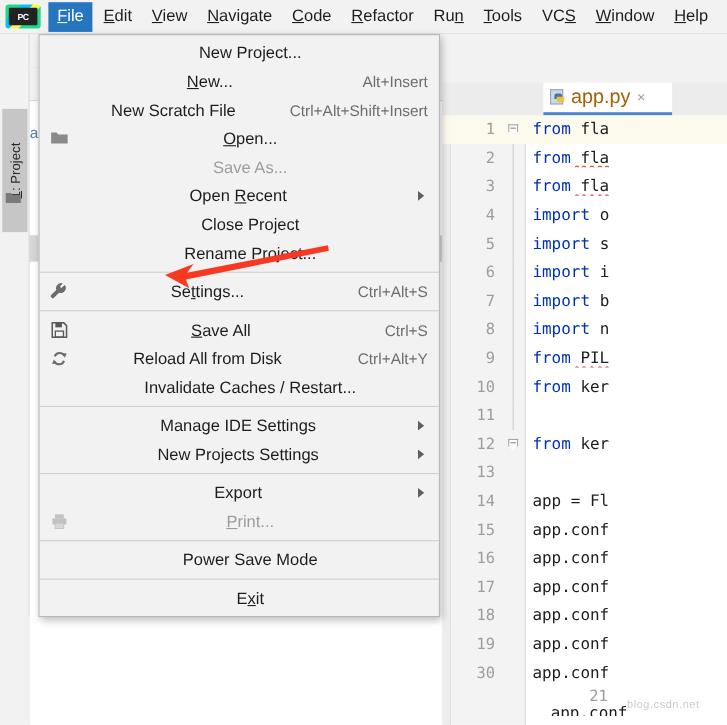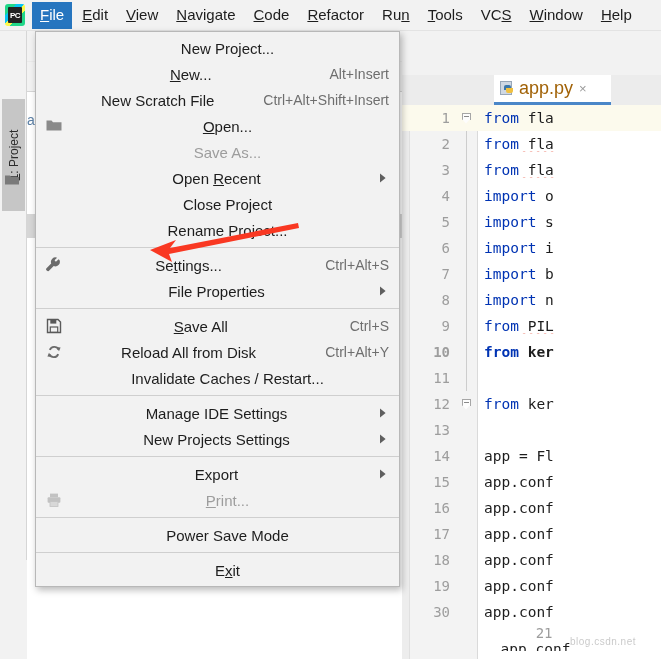--- a/index.html
+++ b/index.html
@@ -19,21 +19,21 @@
   
   #menubar {
     position: absolute; left: 0; top: 0;
     width: 661px; height: 31px;
     background: #f2f2f2;
     border-bottom: 1px solid #e3e3e3;
     display: flex; align-items: center;
     box-sizing: border-box;
   }
   #pc-logo {
-    width: 20px; height: 22px;
+    width: 32px; height: 22px;
     margin-left: 5px; margin-right: 6px;
     border-radius: 3px;
     position: relative;
     flex: none;
     background:
       linear-gradient(135deg, #21d789 0%, #21d789 26%, #07c3f2 27%, #07c3f2 46%,
                       #fcf84a 47%, #fcf84a 62%, #21d789 63%, #21d789 100%);
     overflow: hidden;
   }
   #pc-logo .pc-inner {
@@ -460,21 +460,21 @@
           </div>
           <div class="code-line" style="top: 208px;">
             <span class="ln">9</span>
             <span class="fold">
               <span style="position:relative;width:9px;height:26px;display:block;">
                 <span class="fold-line"></span>
               </span>
             </span>
             <span class="txt"><span class="kw">from</span><span class="sq">&nbsp;PIL</span></span>
           </div>
-          <div class="code-line" style="top: 234px; font-weight: bold;">
+          <div class="code-line" style="top: 234px;">
             <span class="ln">10</span>
             <span class="fold">
               <span style="position:relative;width:9px;height:26px;display:block;">
                 <span class="fold-line"></span>
               </span>
             </span>
             <span class="txt"><span class="kw">from</span>&nbsp;ker</span>
           </div>
           <div class="code-line" style="top: 260px;">
             <span class="ln">11</span>
@@ -589,29 +589,20 @@
       </div>
       <div class="msep"></div>
       <div class="mrow">
         <span class="micon">
           <svg width="16" height="16" viewBox="0 0 16 16">
             <path d="M12.6 2.2 L10.2 4.6 L9.0 4.3 L8.7 3.1 L11.1 0.7 A4.6 4.6 0 0 0 5.2 6.6 L1.0 10.8 A1.8 1.8 0 1 0 3.5 13.3 L7.7 9.1 A4.6 4.6 0 0 0 13.6 3.2 Z" fill="#6b6b6b"></path>
           </svg>
         </span>
         <span class="mlabel">Se<span class="mu">t</span>tings...</span>
         <span class="mshort">Ctrl+Alt+S</span>
-      </div>
-      <div class="mrow">
-        <span class="micon"></span>
-        <span class="mlabel">File Properties</span>
-        <span class="marrow">
-          <svg width="8" height="10" viewBox="0 0 8 10">
-            <path d="M1 0.6 L6.6 5 L1 9.4 Z" fill="#5f5f5f"></path>
-          </svg>
-        </span>
       </div>
       <div class="msep"></div>
       <div class="mrow">
         <span class="micon">
           <svg width="16" height="16" viewBox="0 0 16 16">
             <path d="M1.5 1.5 L12 1.5 L14.5 4 L14.5 14.5 L1.5 14.5 Z" fill="none" stroke="#5a5a5a" stroke-width="1.4"></path>
             <rect x="4.3" y="1.6" width="6" height="4" fill="#5a5a5a"></rect>
             <rect x="4.3" y="9" width="7.4" height="5.4" fill="none" stroke="#5a5a5a" stroke-width="1.2"></rect>
           </svg>
         </span>

